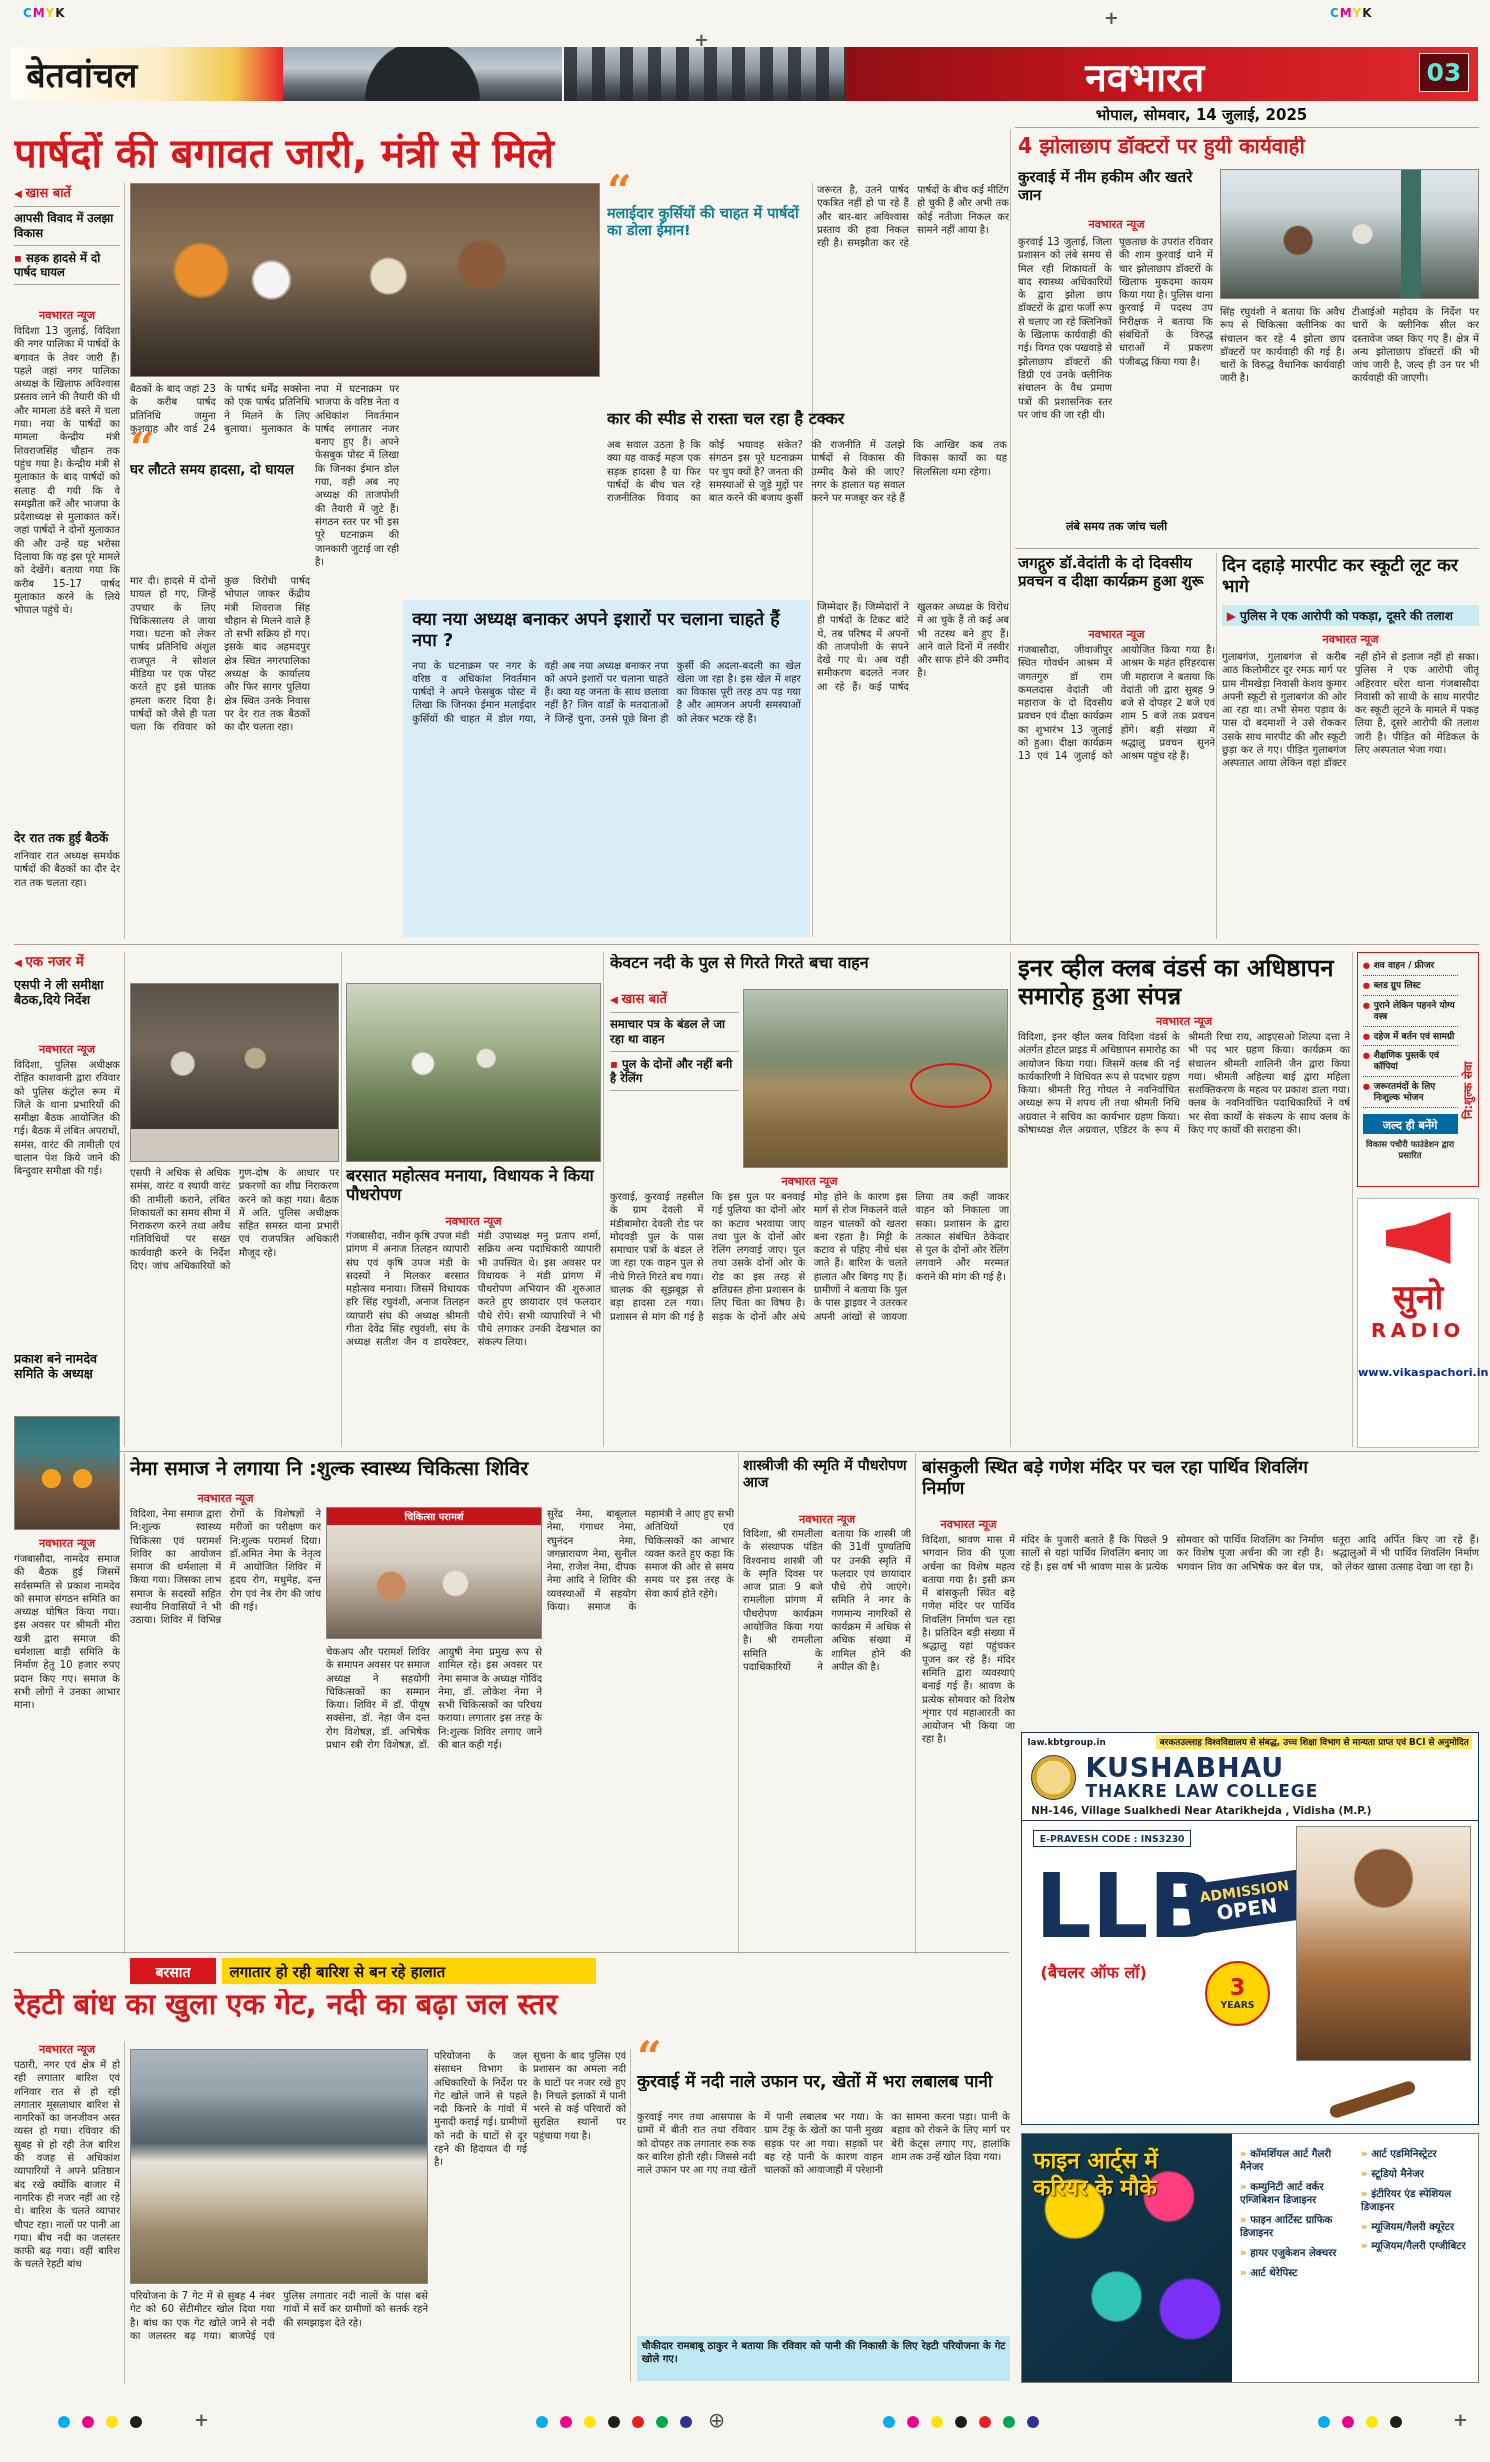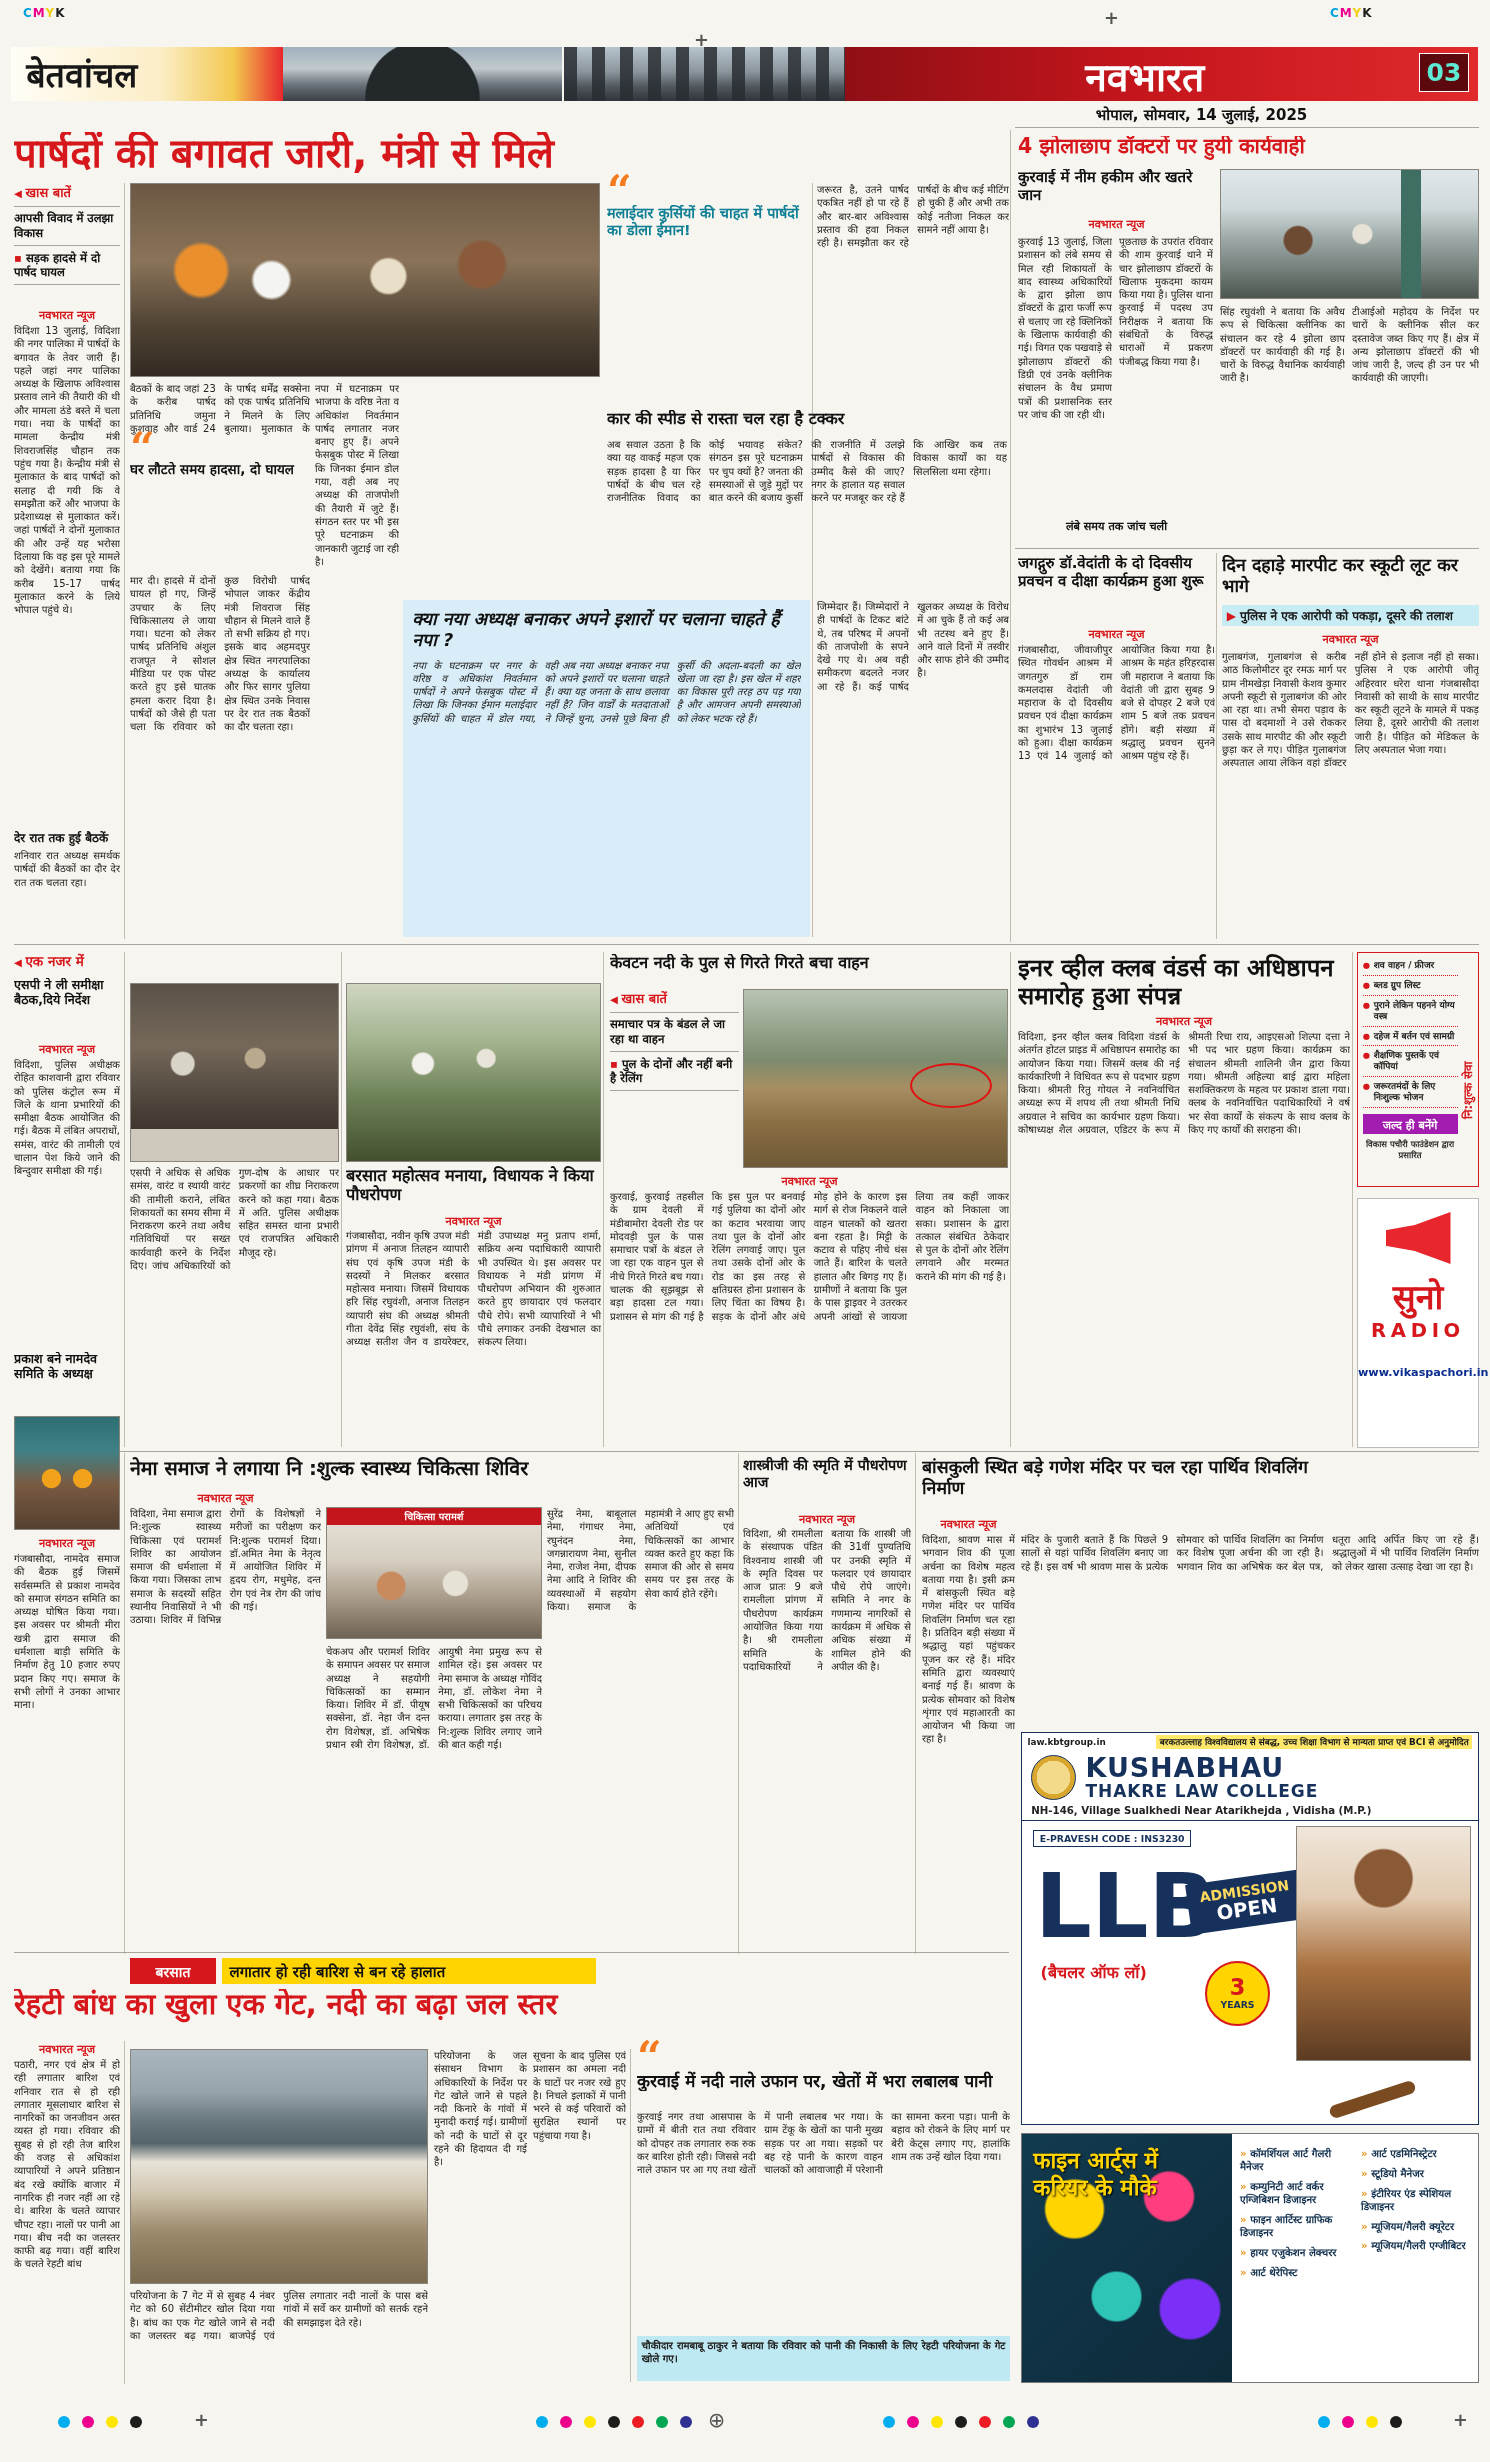--- a/index.html
+++ b/index.html
@@ -89,21 +89,21 @@
     <div class="hl teal" style="font-size:14.4px;color:#0f7f95;">मलाईदार कुर्सियों की चाहत में पार्षदों का डोला ईमान!</div>
   </div>
 
   <div class="abs bodytxt" style="left:315px;top:382px;width:84px;height:555px;">नपा में घटनाक्रम पर भाजपा के वरिष्ठ नेता व अधिकांश निवर्तमान पार्षद लगातार नजर बनाए हुए हैं। अपने फेसबुक पोस्ट में लिखा कि जिनका ईमान डोल गया, वही अब नए अध्यक्ष की ताजपोशी की तैयारी में जुटे हैं। संगठन स्तर पर भी इस पूरे घटनाक्रम की जानकारी जुटाई जा रही है।</div>
   <div class="abs bodytxt c2" style="left:817px;top:183px;width:192px;height:222px;">जरूरत है, उतने पार्षद एकत्रित नहीं हो पा रहे हैं और बार-बार अविश्वास प्रस्ताव की हवा निकल रही है। समझौता कर रहे पार्षदों के बीच कई मीटिंग हो चुकी हैं और अभी तक कोई नतीजा निकल कर सामने नहीं आया है।</div>
   <div class="abs vline" style="left:812px;top:183px;height:754px;"></div>
 
   <div class="abs hl" style="left:607px;top:410px;width:400px;height:22.4px;font-size:16px;white-space:nowrap;">कार की स्पीड से रास्ता चल रहा है टक्कर</div>
   <div class="abs bodytxt c4" style="left:607px;top:438px;width:400px;height:156px;">अब सवाल उठता है कि क्या यह वाकई महज एक सड़क हादसा है या फिर पार्षदों के बीच चल रहे राजनीतिक विवाद का कोई भयावह संकेत? संगठन इस पूरे घटनाक्रम पर चुप क्यों है? जनता की समस्याओं से जुड़े मुद्दों पर बात करने की बजाय कुर्सी की राजनीति में उलझे पार्षदों से विकास की उम्मीद कैसे की जाए? नगर के हालात यह सवाल करने पर मजबूर कर रहे हैं कि आखिर कब तक विकास कार्यों का यह सिलसिला थमा रहेगा।</div>
 
-  <div class="abs" style="left:403px;top:600px;width:407px;height:337px;background:#d8edf7;padding:9.3px 9.3px;font-style:italic;">
+  <div class="abs" style="left:403px;top:600px;width:407px;height:337px;background:#d8edf7;padding:9.3px 9.3px;">
     <div class="hl" style="font-size:17.7px;margin-bottom:7.5px;">क्या नया अध्यक्ष बनाकर अपने इशारों पर चलाना चाहते हैं नपा ?</div>
     <div class="bodytxt c3" style="height:261px;">नपा के घटनाक्रम पर नगर के वरिष्ठ व अधिकांश निवर्तमान पार्षदों ने अपने फेसबुक पोस्ट में लिखा कि जिनका ईमान मलाईदार कुर्सियों की चाहत में डोल गया, वही अब नया अध्यक्ष बनाकर नपा को अपने इशारों पर चलाना चाहते हैं। क्या यह जनता के साथ छलावा नहीं है? जिन वार्डों के मतदाताओं ने जिन्हें चुना, उनसे पूछे बिना ही कुर्सी की अदला-बदली का खेल खेला जा रहा है। इस खेल में शहर का विकास पूरी तरह ठप पड़ गया है और आमजन अपनी समस्याओं को लेकर भटक रहे हैं।</div>
   </div>
   <div class="abs bodytxt c2" style="left:817px;top:600px;width:192px;height:335px;">जिम्मेदार हैं। जिम्मेदारों ने ही पार्षदों के टिकट बांटे थे, तब परिषद में अपनों की ताजपोशी के सपने देखे गए थे। अब वही समीकरण बदलते नजर आ रहे हैं। कई पार्षद खुलकर अध्यक्ष के विरोध में आ चुके हैं तो कई अब भी तटस्थ बने हुए हैं। आने वाले दिनों में तस्वीर और साफ होने की उम्मीद है।</div>
 
   <div class="abs vline" style="left:1010px;top:130px;height:812px;"></div>
   <div class="abs hl-red" style="left:1018px;top:136px;width:461px;height:28px;font-size:20.5px;white-space:nowrap;">4 झोलाछाप डॉक्टरों पर हुयी कार्यवाही</div>
   <div class="abs hl" style="left:1018px;top:169px;width:197px;height:43px;font-size:15px;">कुरवाई में नीम हकीम और खतरे जान</div>
   <div class="abs byline" style="left:1018px;top:216px;width:197px;">नवभारत न्यूज</div>
   <div class="abs bodytxt" style="left:1018px;top:235px;width:94px;height:279px;">कुरवाई 13 जुलाई, जिला प्रशासन को लंबे समय से मिल रही शिकायतों के बाद स्वास्थ्य अधिकारियों के द्वारा झोला छाप डॉक्टरों के द्वारा फर्जी रूप से चलाए जा रहे क्लिनिकों के खिलाफ कार्यवाही की गई। विगत एक पखवाड़े से झोलाछाप डॉक्टरों की डिग्री एवं उनके क्लीनिक संचालन के वैध प्रमाण पत्रों की प्रशासनिक स्तर पर जांच की जा रही थी।</div>
@@ -165,21 +165,21 @@
   <div class="abs vline" style="left:1352px;top:952px;height:495px;"></div>
 
   <div class="abs" style="left:1357px;top:952px;width:122px;height:235px;border:0.9px solid #d6171c;padding:3.7px 20.5px 3.7px 4.7px;position:absolute;">
     <div class="seva-item">शव वाहन / फ्रीजर</div>
     <div class="seva-item">ब्लड ग्रुप लिस्ट</div>
     <div class="seva-item">पुराने लेकिन पहनने योग्य वस्त्र</div>
     <div class="seva-item">दहेज में बर्तन एवं सामग्री</div>
     <div class="seva-item">शैक्षणिक पुस्तकें एवं कॉपियां</div>
     <div class="seva-item">जरूरतमंदों के लिए निःशुल्क भोजन</div>
     <div class="abs" style="right:2.8px;top:7.5px;writing-mode:vertical-rl;transform:rotate(180deg);color:#d6171c;font-weight:800;font-size:11.6px;height:158px;">नि:शुल्क सेवा</div>
-    <div style="background:#a21caf;color:#fff;font-weight:800;font-size:11.2px;text-align:center;padding:2.8px 0;margin-top:5.6px;">जल्द ही बनेंगे</div>
+    <div style="background:#0369a1;color:#fff;font-weight:800;font-size:11.2px;text-align:center;padding:2.8px 0;margin-top:5.6px;">जल्द ही बनेंगे</div>
     <div style="font-size:8.4px;font-weight:700;text-align:center;margin-top:3.7px;color:#333;">विकास पचौरी फाउंडेशन द्वारा प्रसारित</div>
   </div>
   <div class="abs" style="left:1357px;top:1198px;width:122px;height:250px;border:0.9px solid #bbb;background:#fff;text-align:center;padding-top:13px;">
     <div style="width:65px;height:52px;margin:0 auto;background:#e8262d;clip-path:polygon(0 35%,45% 25%,100% 0,100% 100%,45% 75%,0 65%);"></div>
     <div style="font-size:34px;font-weight:800;color:#d6171c;margin-top:9.3px;">सुनो</div>
     <div style="font-size:19.6px;font-weight:800;color:#d6171c;letter-spacing:4.7px;">RADIO</div>
     <div style="font-size:11.2px;font-weight:800;color:#0a2d8f;margin-top:24px;">www.vikaspachori.in</div>
   </div>
 
   <div class="abs hline" style="left:14px;top:1451px;width:1465px;"></div>

